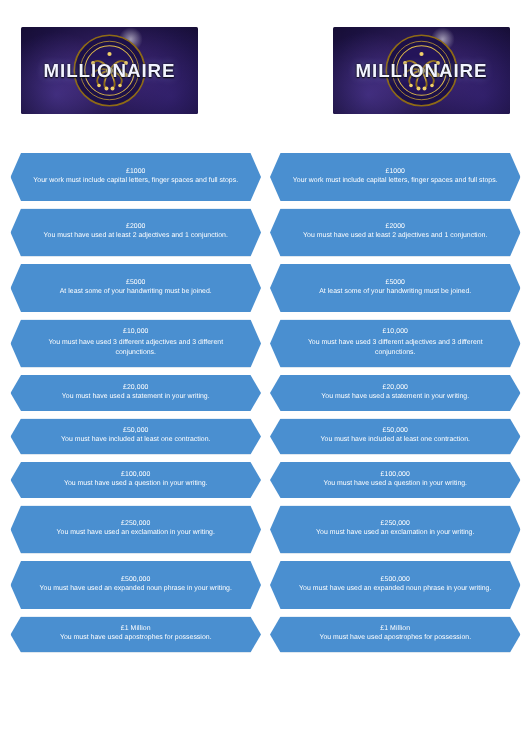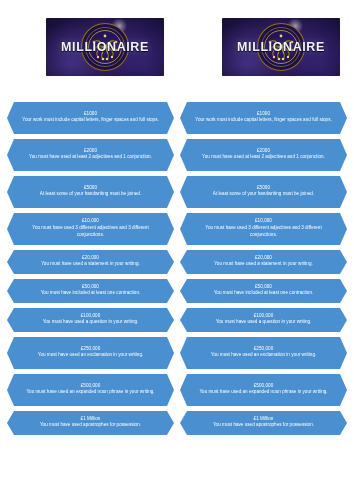--- a/index.html
+++ b/index.html
@@ -34,21 +34,20 @@
   .logo {
     width: 118px;
     height: 58px;
     position: relative;
     overflow: hidden;
     background:
       radial-gradient(ellipse 70% 90% at 50% 50%, #3b2470 0%, #2a1a55 40%, #1b1140 70%, #140c30 100%),
       linear-gradient(135deg, #2d1b5e 0%, #1a1040 100%);
     border-radius: 1px;
     flex: 0 0 auto;
-    margin-left: 32px;
   }
   .logo::before {
     
     content: "";
     position: absolute;
     inset: 0;
     background:
       radial-gradient(circle at 62% 14%, rgba(255,255,255,0.55) 0%, rgba(255,255,255,0) 9%),
       radial-gradient(circle at 20% 78%, rgba(120,90,220,0.35) 0%, rgba(0,0,0,0) 40%),
       radial-gradient(circle at 85% 80%, rgba(90,60,190,0.30) 0%, rgba(0,0,0,0) 45%);

